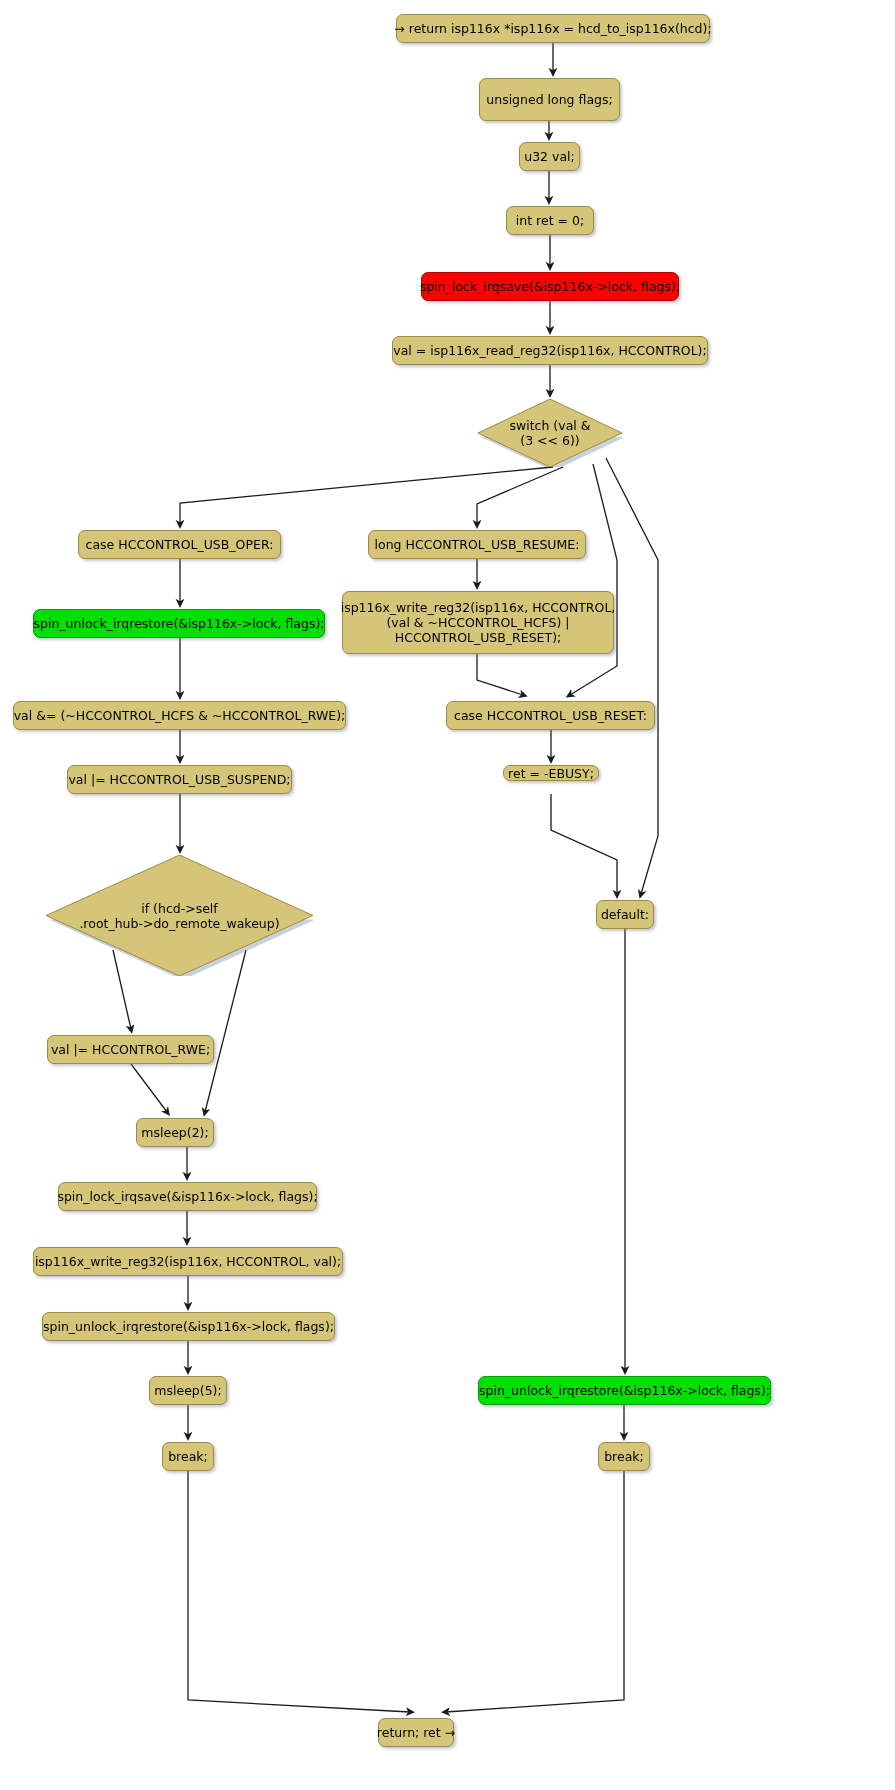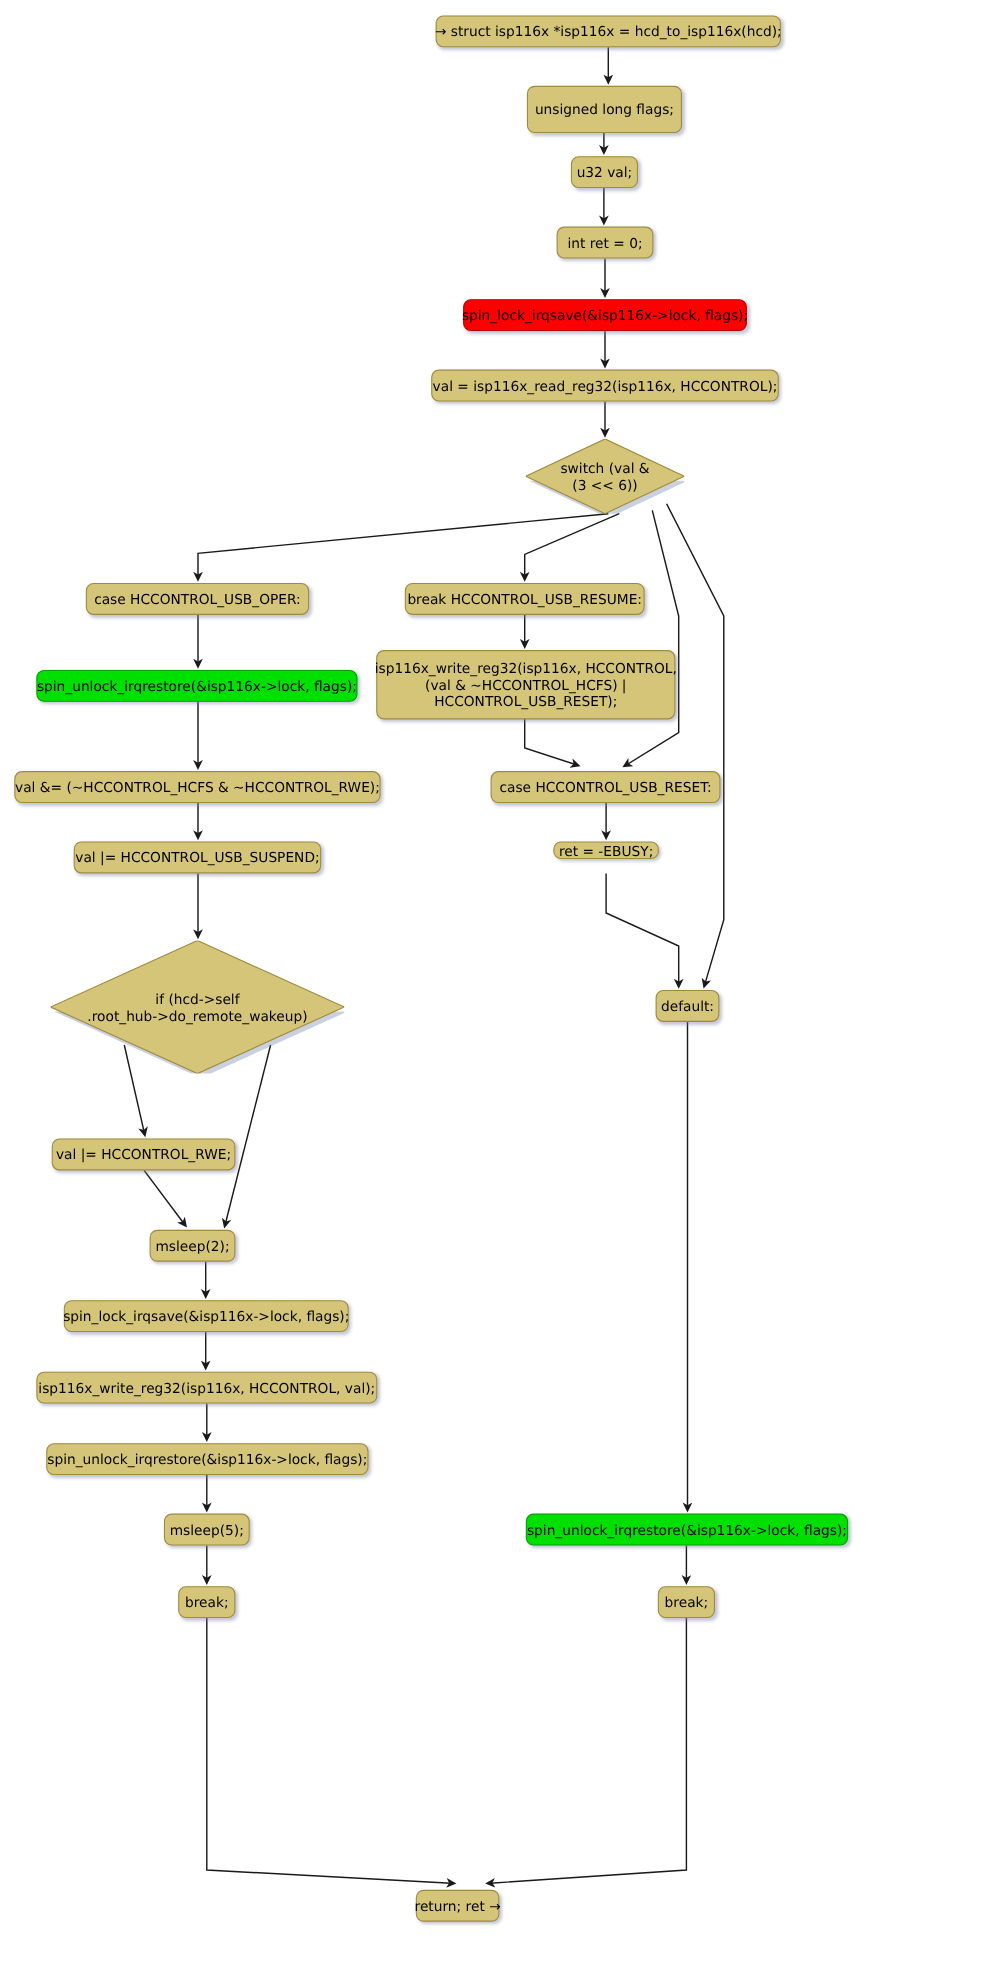--- a/index.html
+++ b/index.html
@@ -107,21 +107,21 @@
         <path d="M 477,648 L 477,680 L 523,695" fill="none" stroke="#1a1a1a" stroke-width="1.3" marker-end="url(#arrowhead)"></path>
         <path d="M 551,730 L 551,759" fill="none" stroke="#1a1a1a" stroke-width="1.3" marker-end="url(#arrowhead)"></path>
         <path d="M 551,794 L 551,830 L 617,860 L 617,894" fill="none" stroke="#1a1a1a" stroke-width="1.3" marker-end="url(#arrowhead)"></path>
         <path d="M 625,929 L 625,1370" fill="none" stroke="#1a1a1a" stroke-width="1.3" marker-end="url(#arrowhead)"></path>
         <path d="M 624,1405 L 624,1436" fill="none" stroke="#1a1a1a" stroke-width="1.3" marker-end="url(#arrowhead)"></path>
         <path d="M 188,1471 L 188,1700 L 410,1712" fill="none" stroke="#1a1a1a" stroke-width="1.3" marker-end="url(#arrowhead)"></path>
         <path d="M 624,1471 L 624,1700 L 446,1712" fill="none" stroke="#1a1a1a" stroke-width="1.3" marker-end="url(#arrowhead)"></path>
       </g>
   </svg>
   <div id="node-layer">
-      <div class="node rect" style="left: 396px; top: 14px; width: 314px; height: 29px;"><span>→ struct isp116x *isp116x = hcd_to_isp116x(hcd);</span></div>
+      <div class="node rect" style="left: 396px; top: 14px; width: 314px; height: 29px;"><span>→ return isp116x *isp116x = hcd_to_isp116x(hcd);</span></div>
       <div class="node rect" style="left: 479px; top: 78px; width: 141px; height: 43px;"><span>unsigned long flags;</span></div>
       <div class="node rect" style="left: 519px; top: 142px; width: 61px; height: 29px;"><span>u32 val;</span></div>
       <div class="node rect" style="left: 506px; top: 206px; width: 88px; height: 29px;"><span>int ret = 0;</span></div>
       <div class="node rect red" style="left: 421px; top: 272px; width: 258px; height: 29px;"><span>spin_lock_irqsave(&amp;isp116x-&gt;lock, flags);</span></div>
       <div class="node rect" style="left: 392px; top: 336px; width: 316px; height: 29px;"><span>val = isp116x_read_reg32(isp116x, HCCONTROL);</span></div>
       <div class="node diamond" style="left: 478px; top: 399px; width: 144px; height: 68px;"><svg class="diamond-shape" viewBox="0 0 144 68" preserveAspectRatio="none">
           <polygon points="75,38 147,38 75,72 3,38" fill="rgba(120,140,180,0.40)"></polygon>
           <polygon points="72,0 144,34 72,68 0,34" fill="#d4c579" stroke="#a08a3c" stroke-width="1"></polygon>
         </svg><span class="diamond-label">switch (val &amp;
 (3 &lt;&lt; 6))</span></div>
@@ -134,21 +134,21 @@
           <polygon points="133.5,0 267,60.5 133.5,121 0,60.5" fill="#d4c579" stroke="#a08a3c" stroke-width="1"></polygon>
         </svg><span class="diamond-label">if (hcd-&gt;self
 .root_hub-&gt;do_remote_wakeup)</span></div>
       <div class="node rect" style="left: 47px; top: 1035px; width: 167px; height: 29px;"><span>val |= HCCONTROL_RWE;</span></div>
       <div class="node rect" style="left: 136px; top: 1118px; width: 78px; height: 29px;"><span>msleep(2);</span></div>
       <div class="node rect" style="left: 58px; top: 1182px; width: 259px; height: 29px;"><span>spin_lock_irqsave(&amp;isp116x-&gt;lock, flags);</span></div>
       <div class="node rect" style="left: 33px; top: 1247px; width: 310px; height: 29px;"><span>isp116x_write_reg32(isp116x, HCCONTROL, val);</span></div>
       <div class="node rect" style="left: 42px; top: 1312px; width: 293px; height: 29px;"><span>spin_unlock_irqrestore(&amp;isp116x-&gt;lock, flags);</span></div>
       <div class="node rect" style="left: 149px; top: 1376px; width: 78px; height: 29px;"><span>msleep(5);</span></div>
       <div class="node rect" style="left: 162px; top: 1442px; width: 52px; height: 29px;"><span>break;</span></div>
-      <div class="node rect" style="left: 368px; top: 530px; width: 218px; height: 29px;"><span>break HCCONTROL_USB_RESUME:</span></div>
+      <div class="node rect" style="left: 368px; top: 530px; width: 218px; height: 29px;"><span>long HCCONTROL_USB_RESUME:</span></div>
       <div class="node rect" style="left: 342px; top: 591px; width: 272px; height: 63px;"><span>isp116x_write_reg32(isp116x, HCCONTROL,
 (val &amp; ~HCCONTROL_HCFS) |
 HCCONTROL_USB_RESET);</span></div>
       <div class="node rect" style="left: 446px; top: 701px; width: 209px; height: 29px;"><span>case HCCONTROL_USB_RESET:</span></div>
       <div class="node rect" style="left: 503px; top: 765px; width: 96px; height: 16px; text-align: center;"><span>ret = -EBUSY;</span></div>
       <div class="node rect" style="left: 596px; top: 900px; width: 58px; height: 29px;"><span>default:</span></div>
       <div class="node rect green" style="left: 478px; top: 1376px; width: 293px; height: 29px;"><span>spin_unlock_irqrestore(&amp;isp116x-&gt;lock, flags);</span></div>
       <div class="node rect" style="left: 598px; top: 1442px; width: 52px; height: 29px;"><span>break;</span></div>
       <div class="node rect" style="left: 378px; top: 1718px; width: 76px; height: 29px;"><span>return; ret →</span></div>
     </div>

